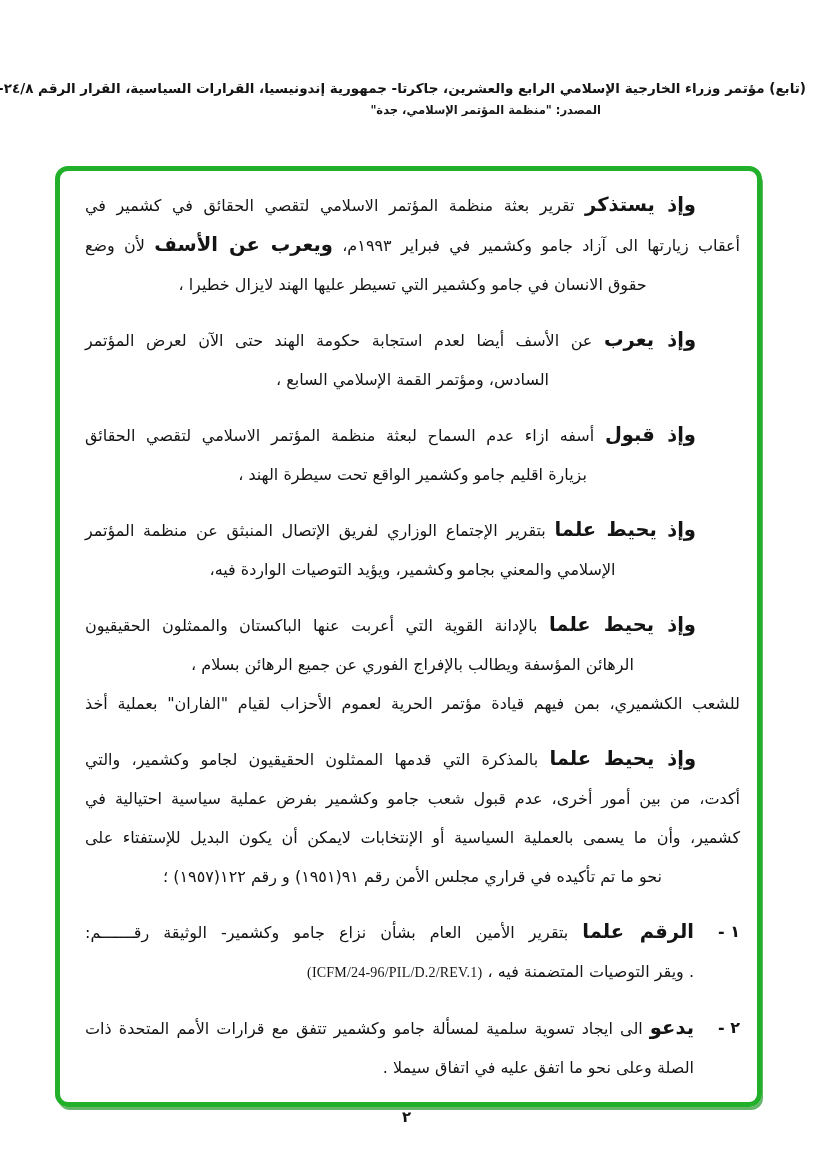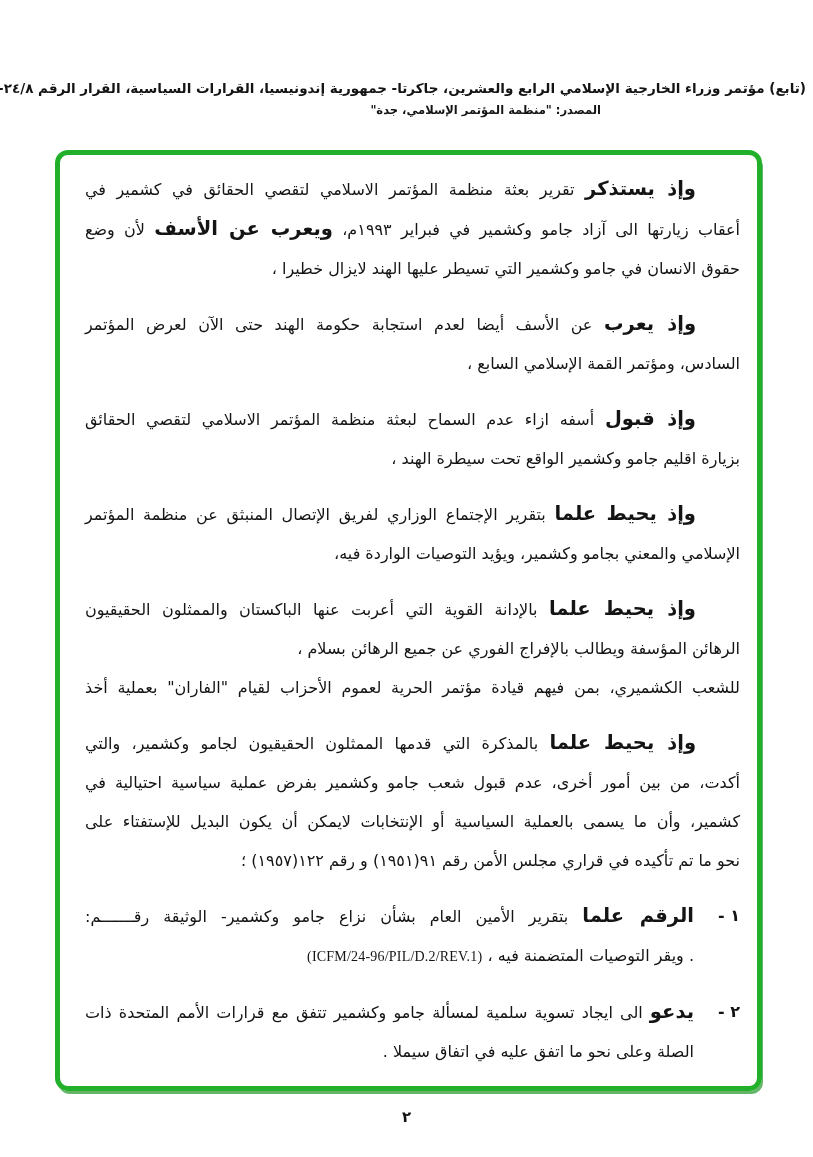--- a/index.html
+++ b/index.html
@@ -19,38 +19,38 @@
   .hdr1{
     font-size:13.5px;font-weight:bold;text-align:right;
     line-height:24px;white-space:nowrap;
   }
   .hdr2{
     font-size:11.5px;font-weight:bold;text-align:right;
     padding-right:205px;line-height:20px;
   }
   
   .frame{
-    position:absolute;left:55px;top:150px;
+    position:absolute;left:55px;top:166px;
     width:707px;height:941px;box-sizing:border-box;
     border:5px solid #22b02a;border-radius:13px;
     box-shadow:2px 4px 0 -1px rgba(17,140,24,.65);
     padding:14px 17px 0 25px;
   }
   .doc-body{direction:rtl;}
   
   .block{margin:0 0 16px 0;font-size:16px;}
   .block.item{display:flex;}
   .marker{
     width:46px;flex:0 0 46px;font-weight:bold;
     line-height:39px;font-size:16px;white-space:nowrap;
   }
   .item-body{flex:1 1 auto;min-width:0;}
   .line{line-height:39px;}
   .line.fill{text-align:justify;text-align-last:justify;}
-  .line.left{text-align:right;}
+  .line.left{text-align:center;}
   .line.center{text-align:right;}
   .line.indent{padding-right:44px;}
   .lead{font-weight:bold;font-size:19.5px;}
   .latin{
     font-family:"Liberation Serif","DejaVu Serif",serif;
     font-size:14px;letter-spacing:.2px;
   }
   
   .page-num{
     position:absolute;left:0;right:0;top:1108px;

